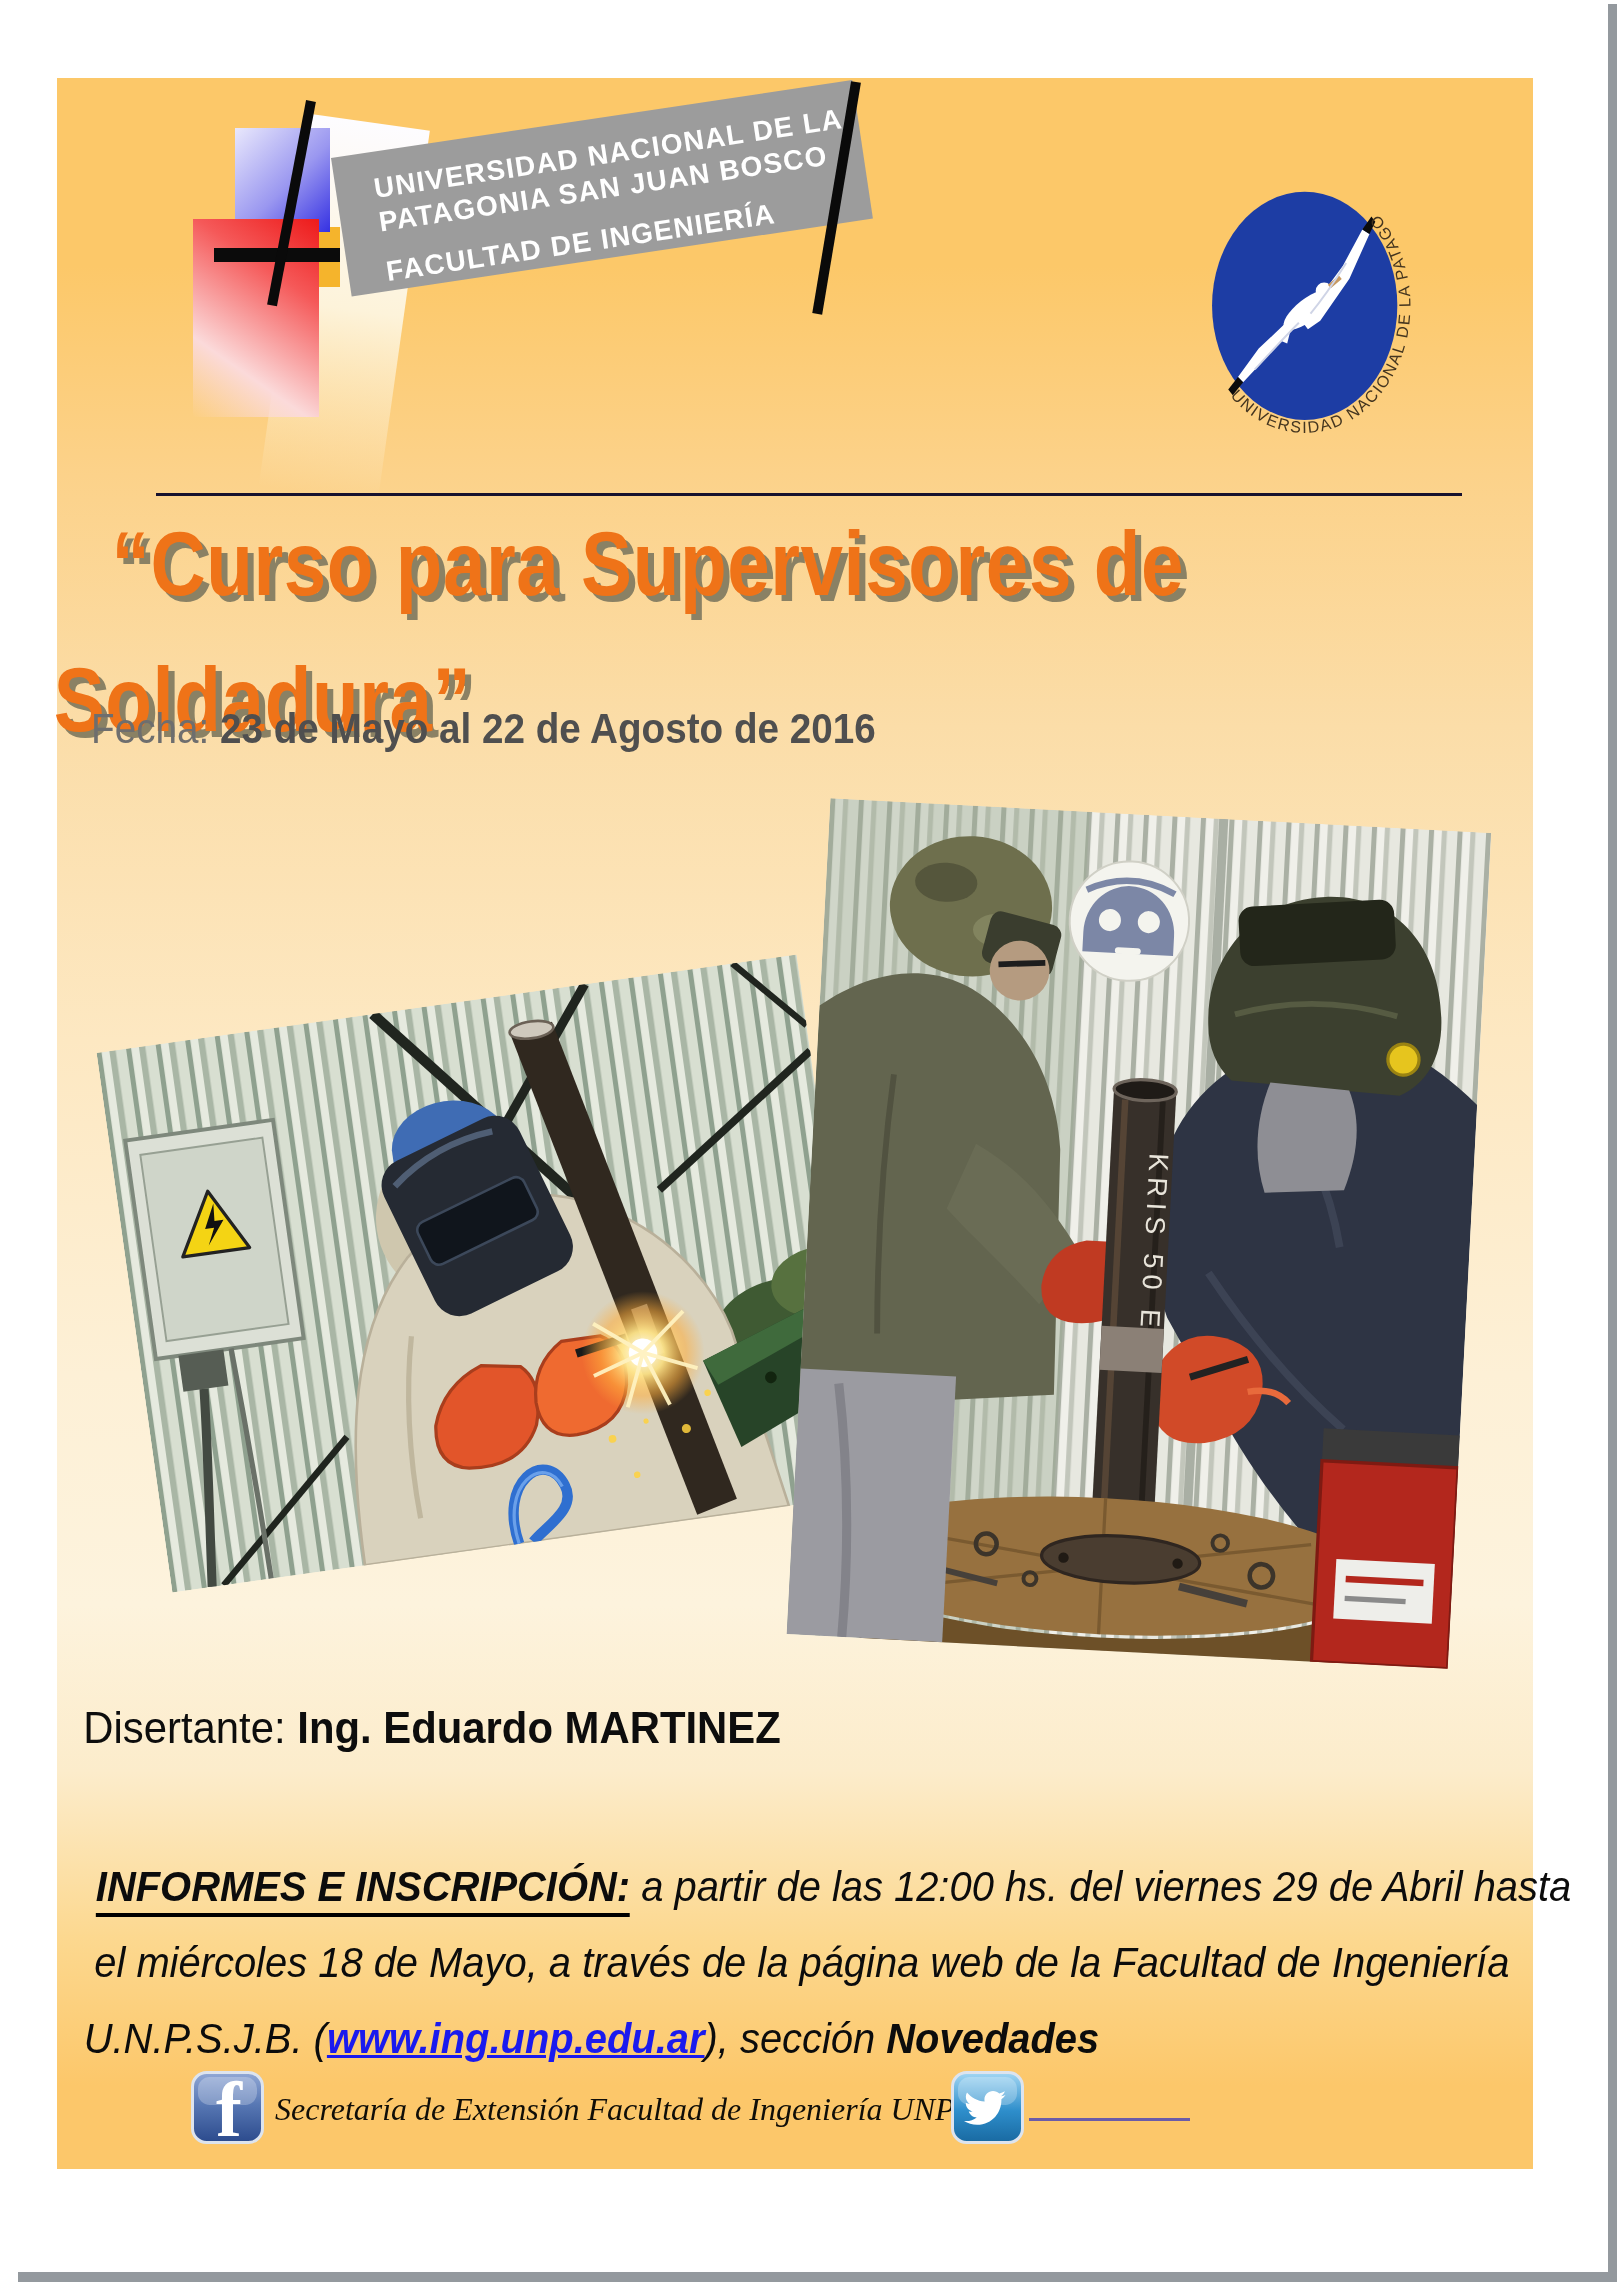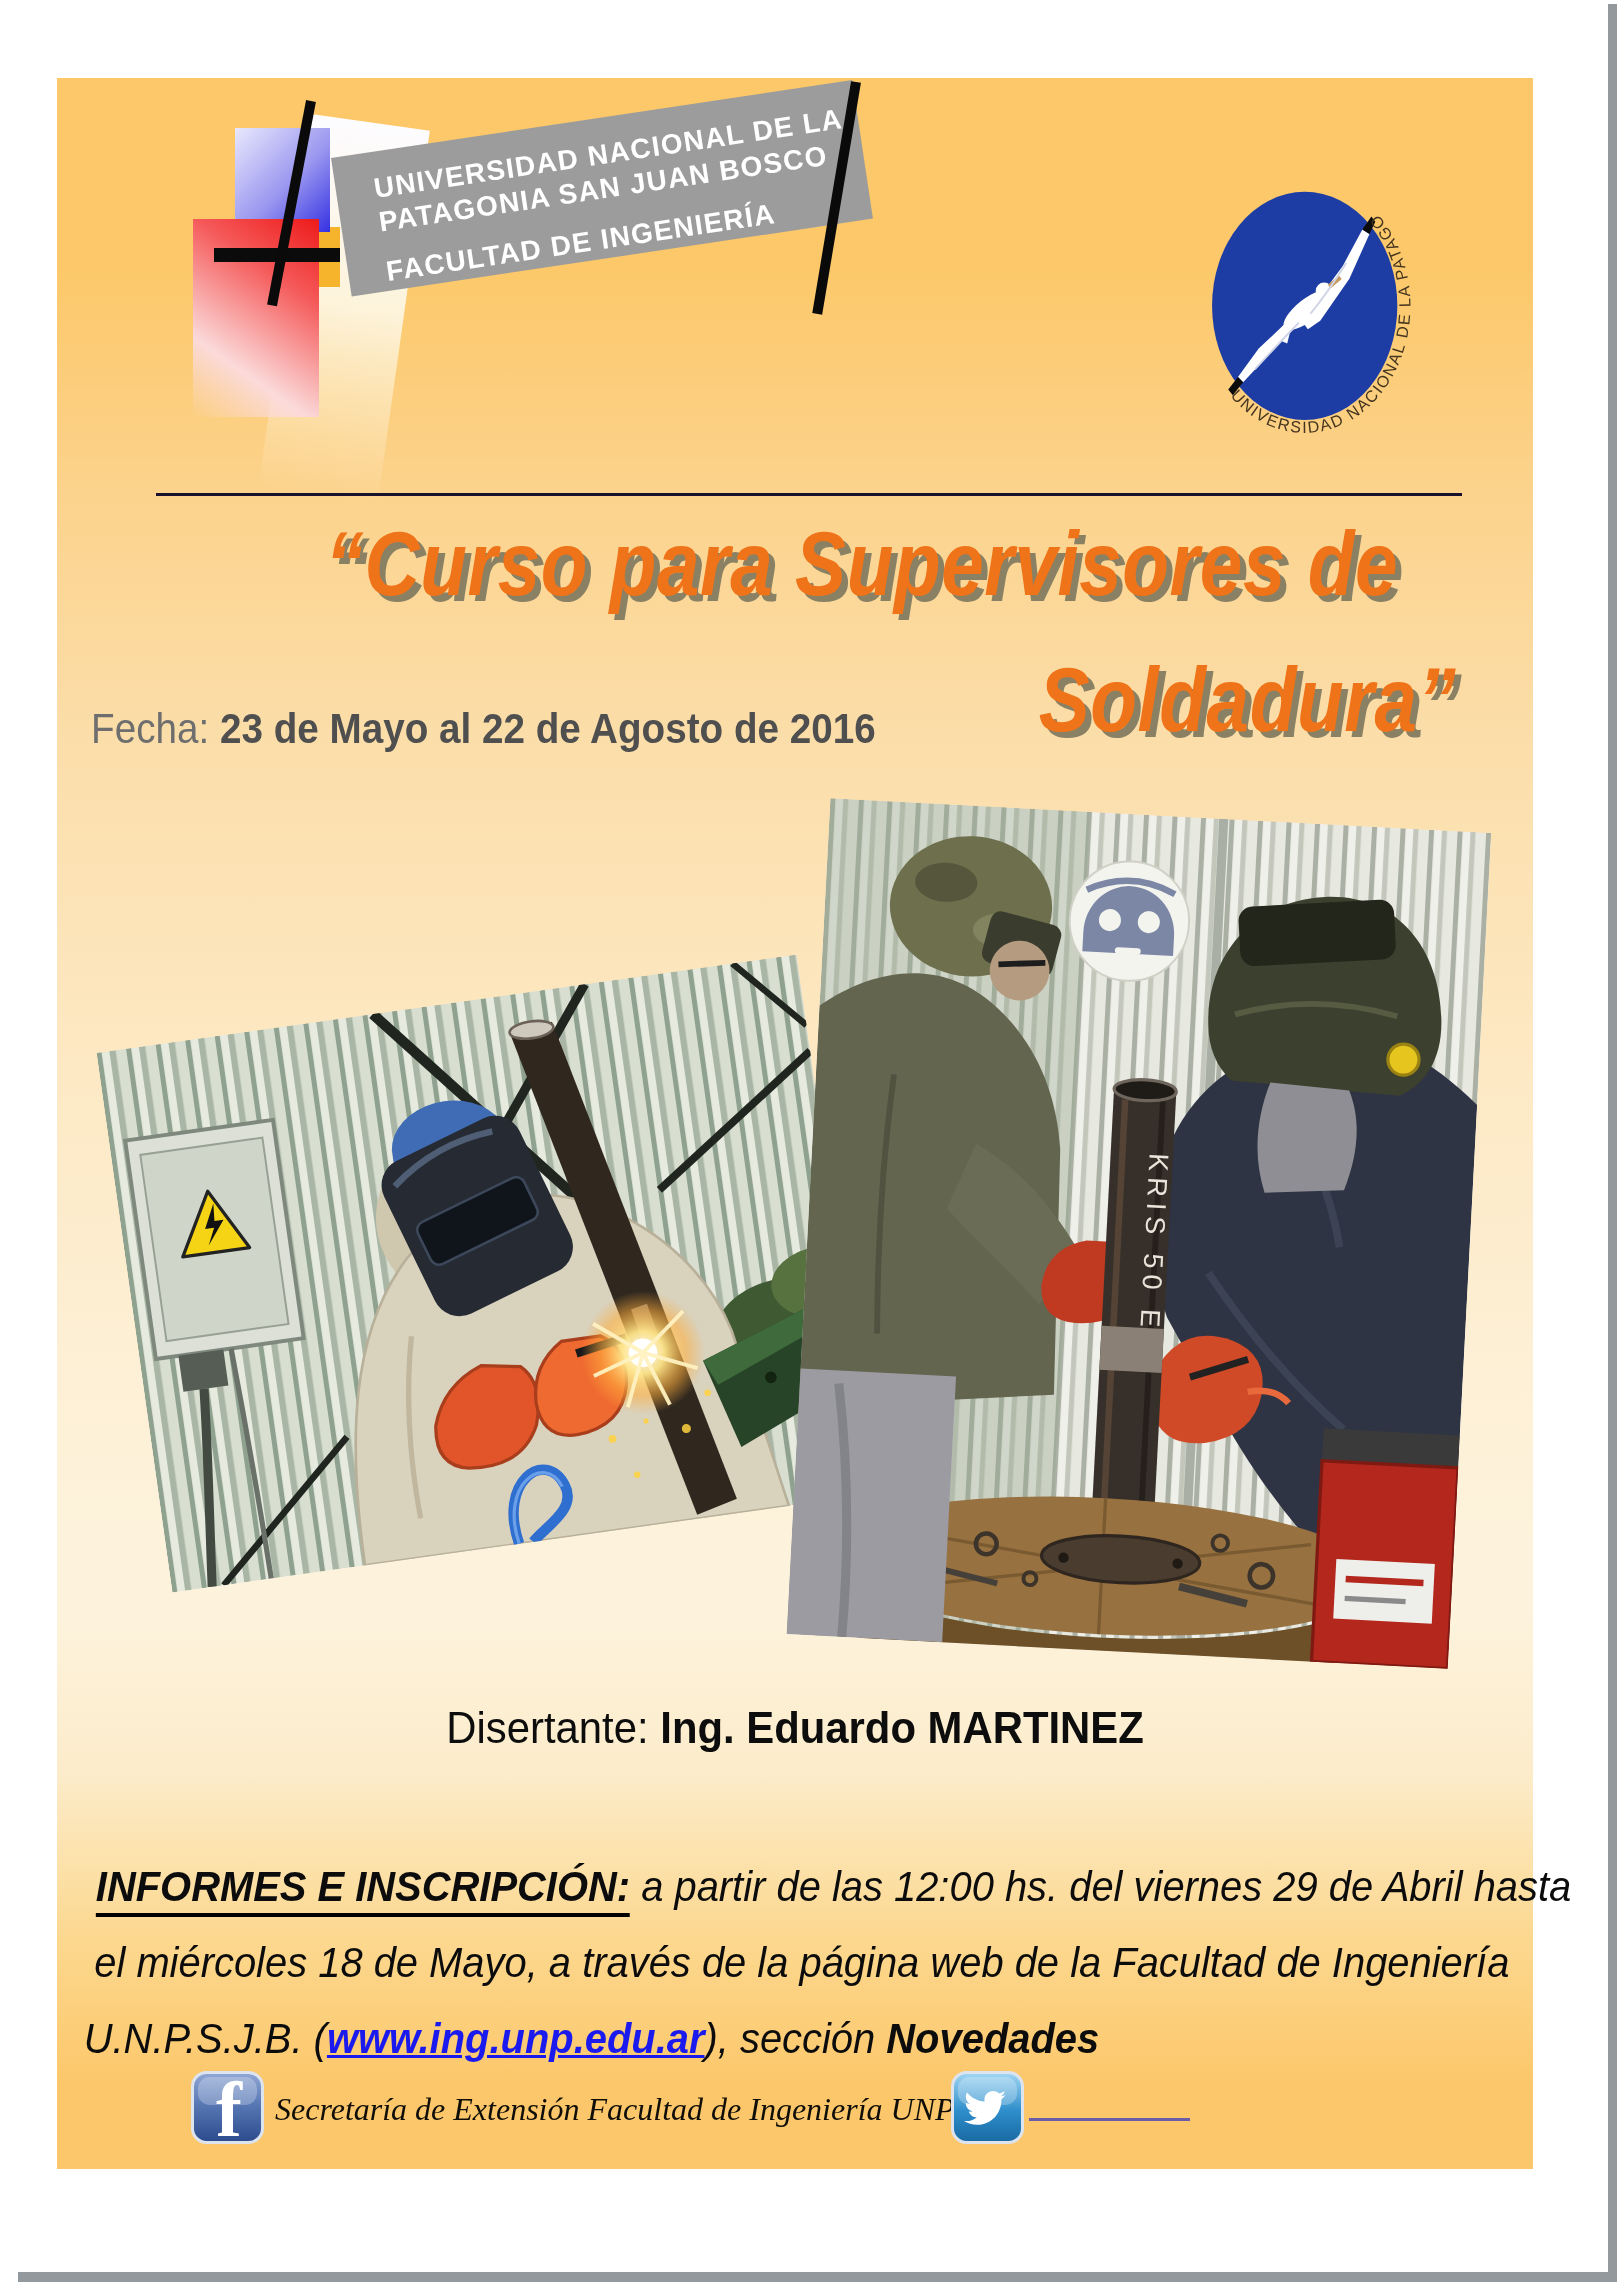--- a/index.html
+++ b/index.html
@@ -29,34 +29,34 @@
   .bar-h{left:214px;top:248px;width:126px;height:14.3px;background:#0b0b0b;z-index:8;}
   .line-v1{left:306px;top:101px;width:9.7px;height:208px;background:#0a0a0a;z-index:8;
     transform:rotate(10.8deg);transform-origin:top center;}
   .line-v2{left:851px;top:82px;width:9.7px;height:235px;background:#0a0a0a;z-index:7;
     transform:rotate(9.5deg);transform-origin:top center;}
   
   .seal{left:1187px;top:175px;width:260px;height:298px;z-index:4;}
   
   .sep{left:156px;top:493px;width:1306px;height:2.6px;background:#17112e;z-index:9;}
   
-  .title{left:57px;top:510px;width:1476px;text-align:right;z-index:9;transform:translateX(-40px);font-style:italic;}
+  .title{left:57px;top:510px;width:1476px;text-align:left;z-index:9;transform:translateX(-40px);}
   .title .tline{display:block;line-height:108px;}
   .title .tinner{display:inline-block;transform:scaleX(0.85);transform-origin:center;
     font-size:90px;font-weight:700;color:#ef7318;letter-spacing:0.6px;white-space:nowrap;
     text-shadow:7.1px 5.8px 0 #8a8164;}
   
   .fecha{left:57px;top:705px;width:1476px;text-align:left;z-index:9;}
   .fecha .finner{display:inline-block;transform:scaleX(0.92);font-size:42px;color:#6e6e6e;white-space:nowrap;}
   .fecha b{color:#4f4f4f;font-weight:700;}
   
   .photoL{left:131px;top:1001px;width:707px;height:545px;transform:rotate(-8deg);z-index:10;}
   .photoR{left:808px;top:815px;width:662px;height:837px;transform:rotate(3deg);z-index:11;}
   
-  .speakers{left:57px;top:1692px;width:1476px;text-align:center;z-index:12;color:#0d0d0d;}
+  .speakers{left:57px;top:1692px;width:1476px;text-align:left;z-index:12;color:#0d0d0d;}
   .speakers .sline{display:block;line-height:71px;}
   .speakers .sinner{display:inline-block;transform:scaleX(0.93);font-size:45px;white-space:nowrap;}
   .speakers b{font-weight:700;}
   
   .informes{left:57px;top:1854px;width:1476px;text-align:left;z-index:12;color:#0c0c0c;
     font-style:italic;}
   .informes .iline{display:block;line-height:65px;}
   .informes .iinner{display:inline-block;transform:scaleX(0.95);font-size:42px;white-space:nowrap;}
   .informes .head{font-weight:700;border-bottom:4.5px solid #000;padding-bottom:2.6px;}
   .informes a.weblink{color:#1a1aee;font-weight:700;text-decoration:underline;text-decoration-thickness:3.2px;}

